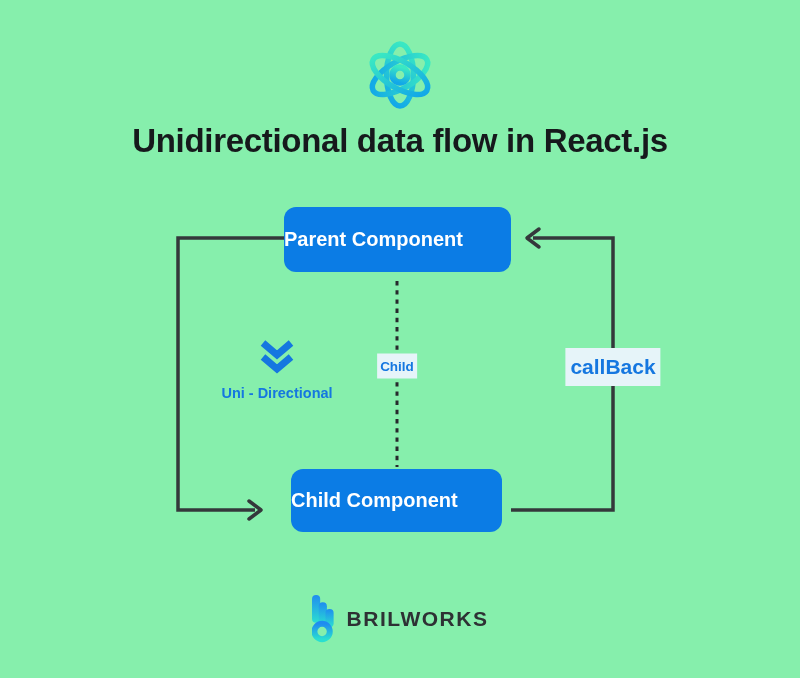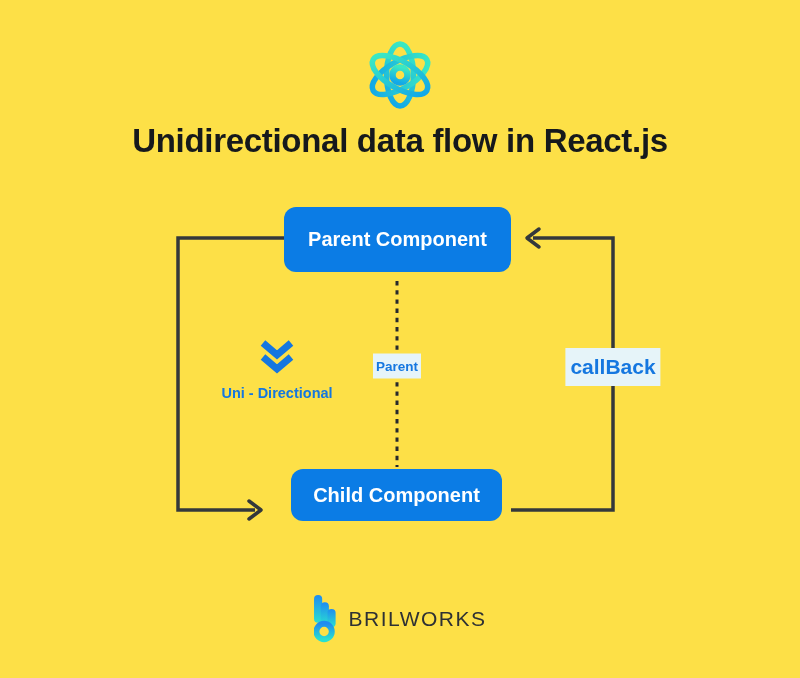--- a/index.html
+++ b/index.html
@@ -4,21 +4,21 @@
 <style>
   html, body {
     margin: 0;
     padding: 0;
     font-family: "Liberation Sans", sans-serif;
   }
   .canvas {
     position: relative;
     width: 800px;
     height: 678px;
-    background: #fde047;
+    background: #86efac;
     overflow: hidden;
   }
   .react-logo {
     position: absolute;
     left: 360px;
     top: 35px;
     width: 80px;
     height: 80px;
   }
   .page-title {
@@ -38,30 +38,30 @@
     left: 0;
     top: 0;
     width: 800px;
     height: 678px;
     z-index: 1;
   }
   .node {
     position: absolute;
     display: flex;
     align-items: center;
-    justify-content: center;
+    justify-content: flex-start;
     background: #0b7ce5;
     border-radius: 12px;
     color: #ffffff;
     font-size: 20px;
     font-weight: 700;
     z-index: 2;
   }
   .node.parent { left: 284px; top: 207px; width: 227px; height: 65px; }
-  .node.child  { left: 291px; top: 469px; width: 211px; height: 52px; }
+  .node.child  { left: 291px; top: 469px; width: 211px; height: 63px; }
   .flow-label {
     position: absolute;
     transform: translate(-50%, -50%);
     color: #1577e0;
     font-weight: 700;
     z-index: 2;
     white-space: nowrap;
   }
   .props-label {
     left: 397px; top: 366px;
@@ -86,21 +86,21 @@
     width: 100%;
     display: flex;
     align-items: center;
     justify-content: center;
     gap: 10px;
     z-index: 2;
   }
   .brand-logo { width: 25px; height: 48px; }
   .brand-name {
     font-size: 21px;
-    font-weight: 400;
+    font-weight: 700;
     letter-spacing: 1.5px;
     color: #2e3134;
     margin-top: 0;
   }
 </style>
 </head>
 <body>
 
 <div class="canvas">
 
@@ -137,21 +137,21 @@
     </g>
   </svg>
 
   <div class="node parent">
     <span>Parent Component</span>
   </div>
   <div class="node child">
     <span>Child Component</span>
   </div>
 
-  <span class="flow-label props-label">Parent</span>
+  <span class="flow-label props-label">Child</span>
   <span class="flow-label callback-label">callBack</span>
   <span class="flow-label direction-label">Uni - Directional</span>
 
   <div class="brand-footer">
     <svg class="brand-logo" viewBox="0 0 26 50">
       <defs>
         <linearGradient id="brandGrad" x1="0.5" y1="0" x2="0.5" y2="1">
           <stop offset="0" stop-color="#1f8cf0"></stop>
           <stop offset="1" stop-color="#2adfd0"></stop>
         </linearGradient>

